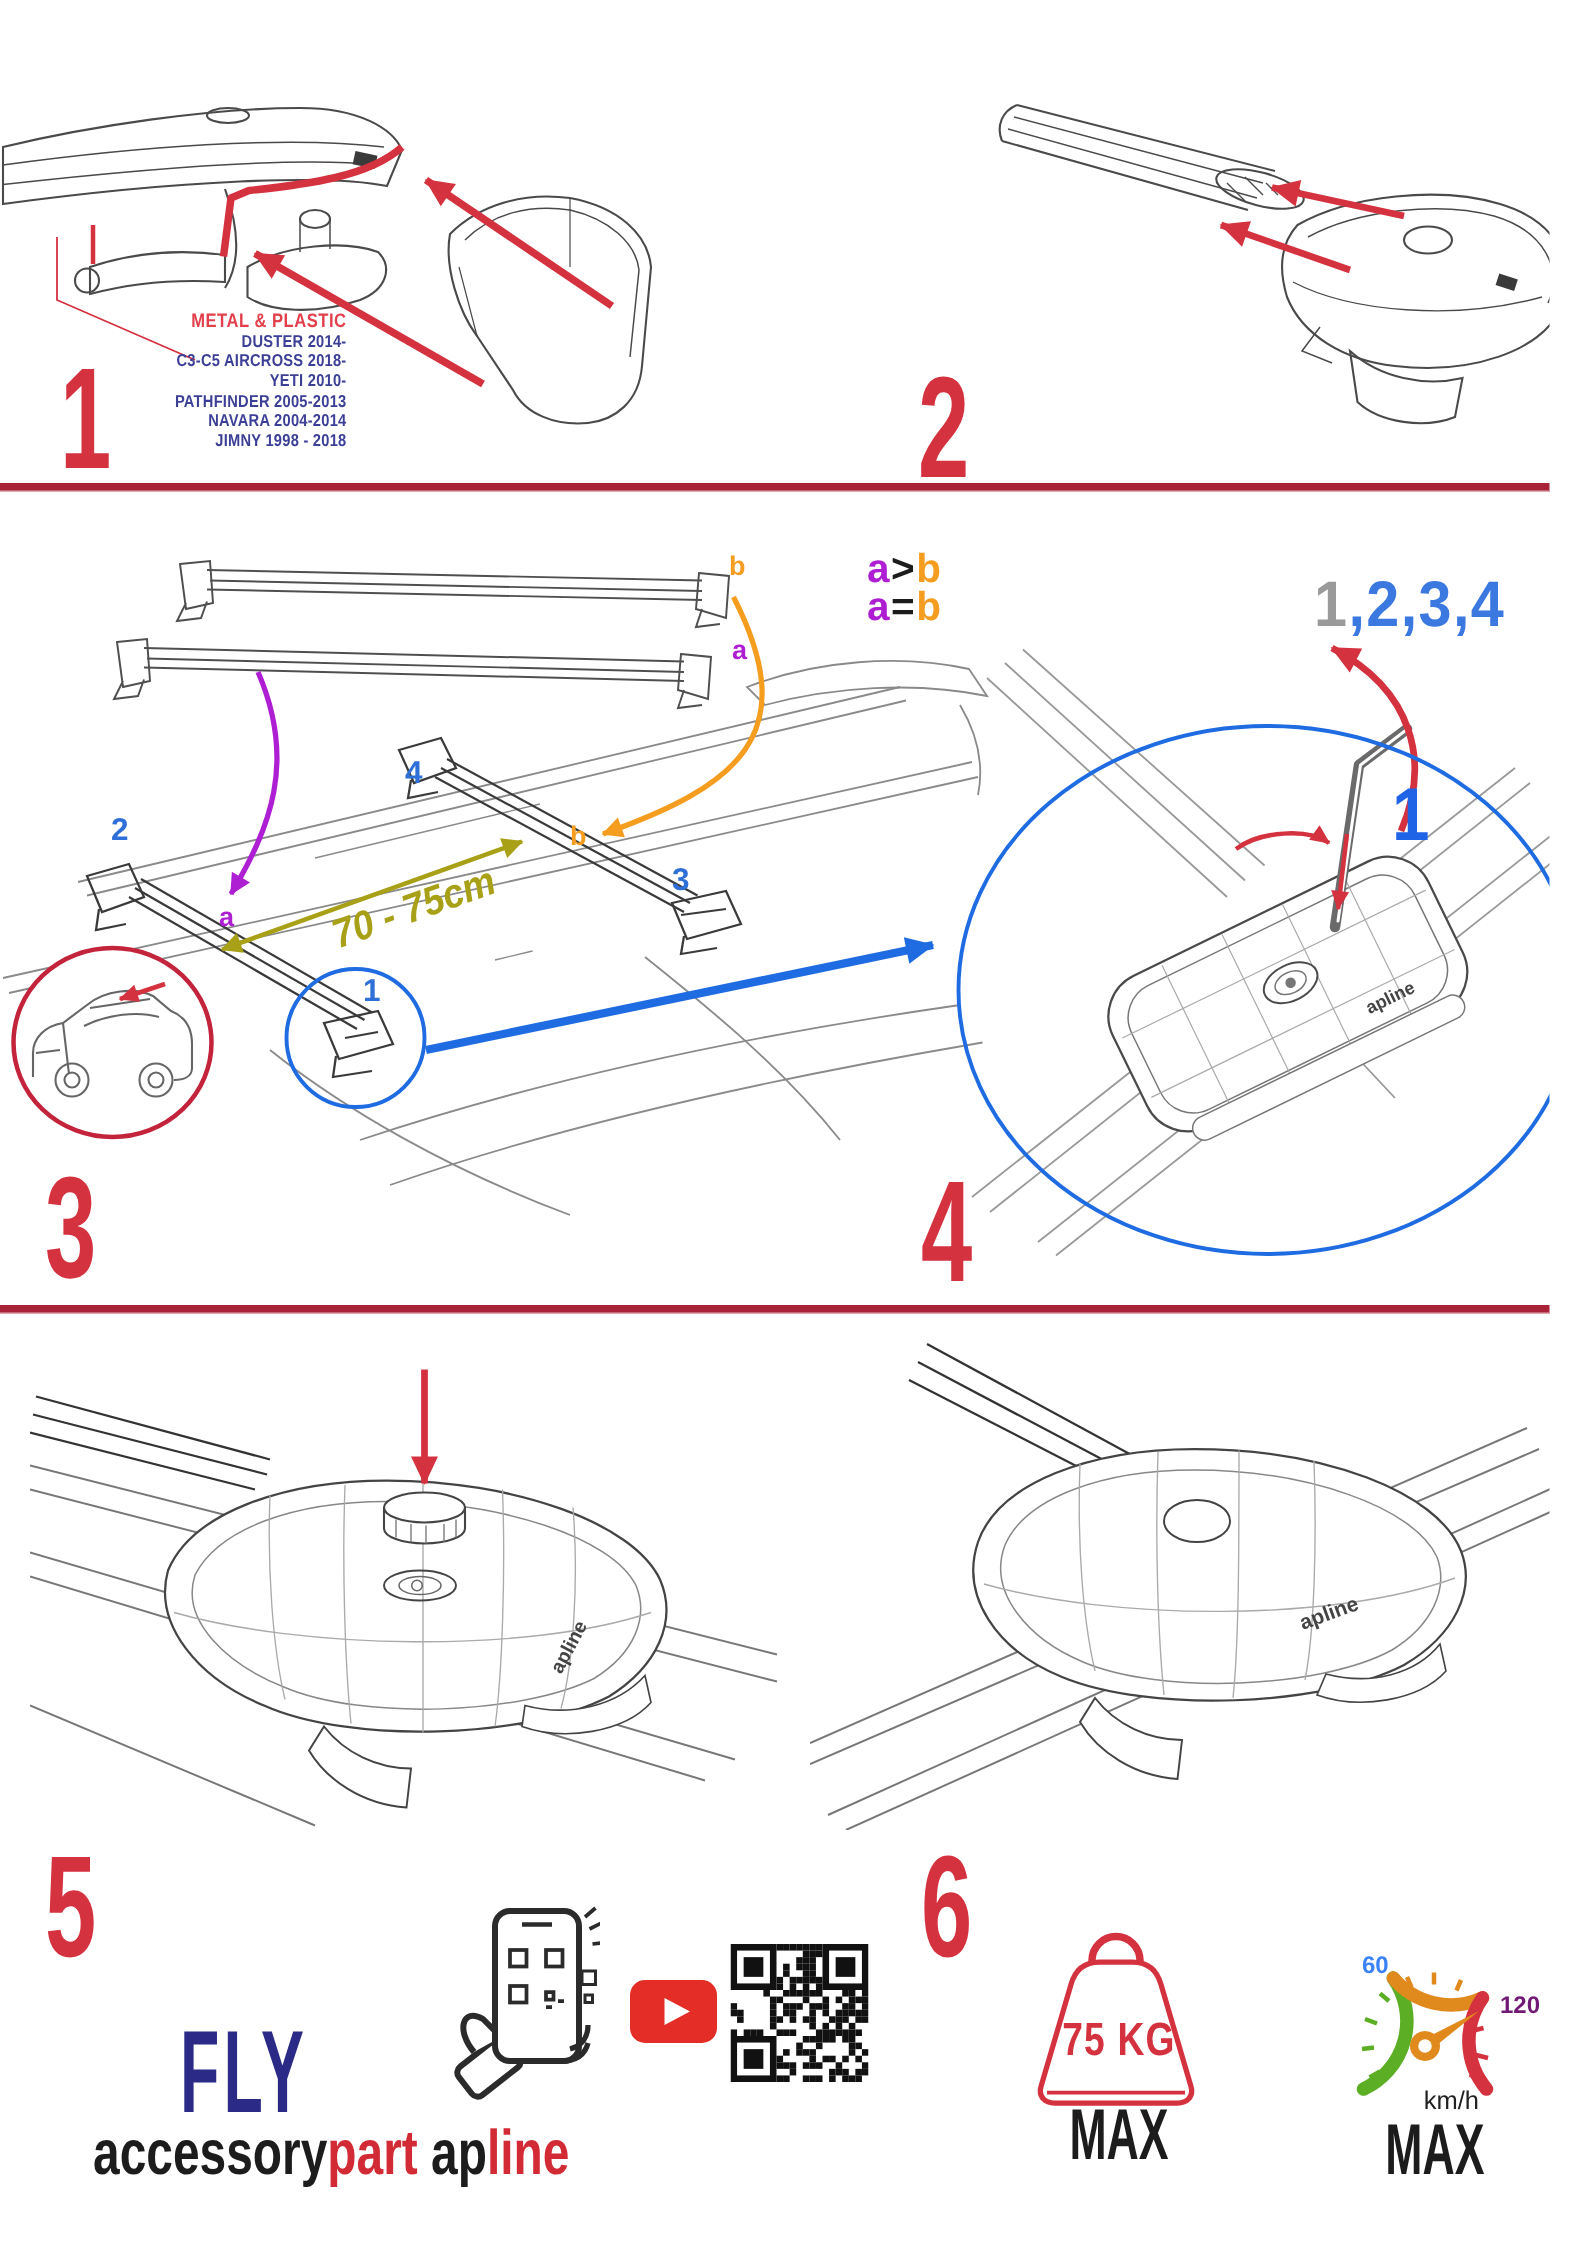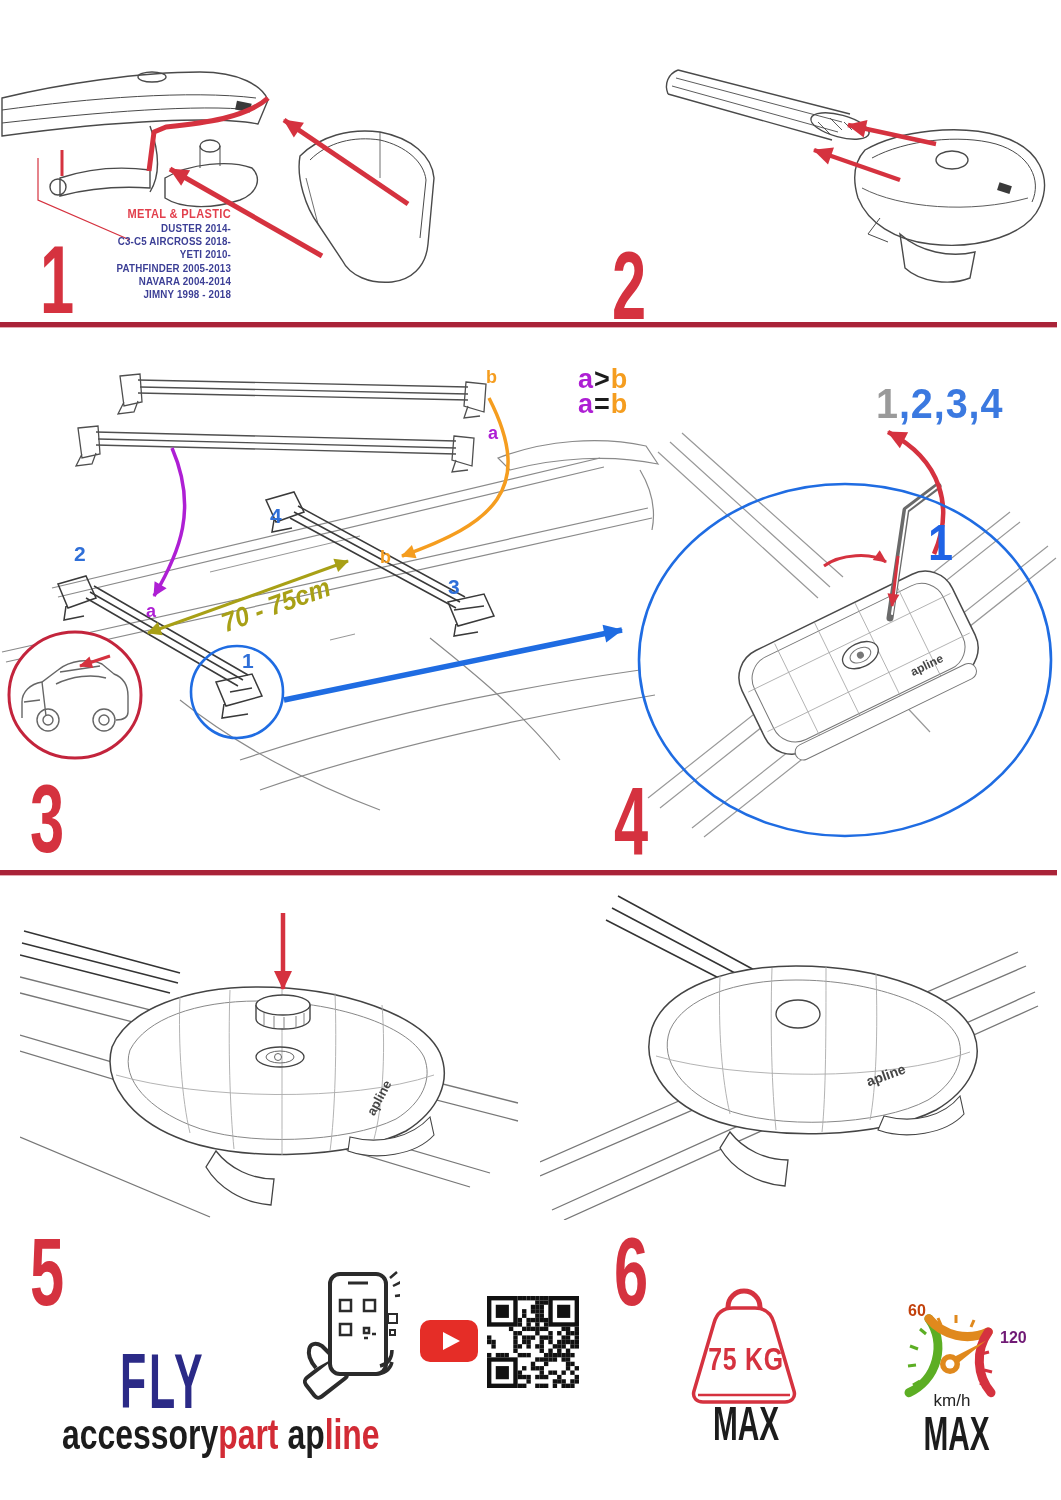--- a/index.html
+++ b/index.html
@@ -1,17 +1,17 @@
 <!DOCTYPE html>
 <html><head>
 <meta charset="utf-8">
 <style>
   html,body{margin:0;padding:0;background:#fff;}
   #page{position:relative;width:1033px;height:1500px;background:#fff;overflow:hidden;
-        font-family:"Liberation Sans",sans-serif;padding-left:24px;}
+        font-family:"Liberation Sans",sans-serif;}
   .abs{position:absolute;}
   svg{display:block;}
   .stepnum{position:absolute;font:700 96px/88px "Liberation Sans",sans-serif;color:#d5323f;
            transform:scaleX(.64);transform-origin:left top;}
   .divider{position:absolute;left:0;width:1061px;height:5px;background:#a92338;
            border-bottom:1px solid #e4aab2;}
   .matlbl{position:absolute;font:700 13px/15px "Liberation Sans",sans-serif;color:#e2404d;
           text-align:right;transform:scaleX(.85);transform-origin:right top;letter-spacing:.4px;}
   .models{position:absolute;font:700 11.5px/13.2px "Liberation Sans",sans-serif;color:#3c3f96;
           text-align:right;transform:scaleX(.85);transform-origin:right top;letter-spacing:.2px;}
@@ -28,23 +28,23 @@
           transform:scaleX(.9);transform-origin:left top;}
   .fly{position:absolute;font:700 78px/66px "Liberation Sans",sans-serif;color:#2b2a87;
        transform:scaleX(.55);transform-origin:left top;letter-spacing:5px;}
   .brandline{position:absolute;font:600 42px/42px "Liberation Sans",sans-serif;
              transform:scaleX(.76);transform-origin:left top;letter-spacing:0;}
   .brandline .blk{color:#1c1c1c}.brandline .red{color:#d22b35}
   .kgtxt{position:absolute;font:700 31px/31px "Liberation Sans",sans-serif;color:#d5323f;
          text-align:center;transform:scaleX(.8);transform-origin:center top;letter-spacing:1px;}
   .maxtxt{position:absolute;font:700 48px/44px "Liberation Sans",sans-serif;color:#1c1c1c;
           text-align:center;transform:scaleX(.62);transform-origin:center top;}
-  .gaugelo{position:absolute;font:700 16px/16px "Liberation Sans",sans-serif;color:#c2410c;}
+  .gaugelo{position:absolute;font:700 16px/16px "Liberation Sans",sans-serif;color:#3b82f6;}
   .gaugehi{position:absolute;font:700 16px/16px "Liberation Sans",sans-serif;color:#701a75;}
-  .kmh{position:absolute;font:400 17px/17px "Liberation Sans",sans-serif;color:#222;text-align:center;}
+  .kmh{position:absolute;font:400 17px/17px "Liberation Sans",sans-serif;color:#222;text-align:right;}
 </style>
 </head>
 <body>
 
 <div id="page">
 
   <svg width="0" height="0" class="abs" aria-hidden="true">
     <defs>
       <marker id="mRed" markerUnits="userSpaceOnUse" markerWidth="16" markerHeight="14" refX="13" refY="7" orient="auto">
           <path d="M1,1 L14,7 L1,13 Z" fill="#d5323f"></path>

